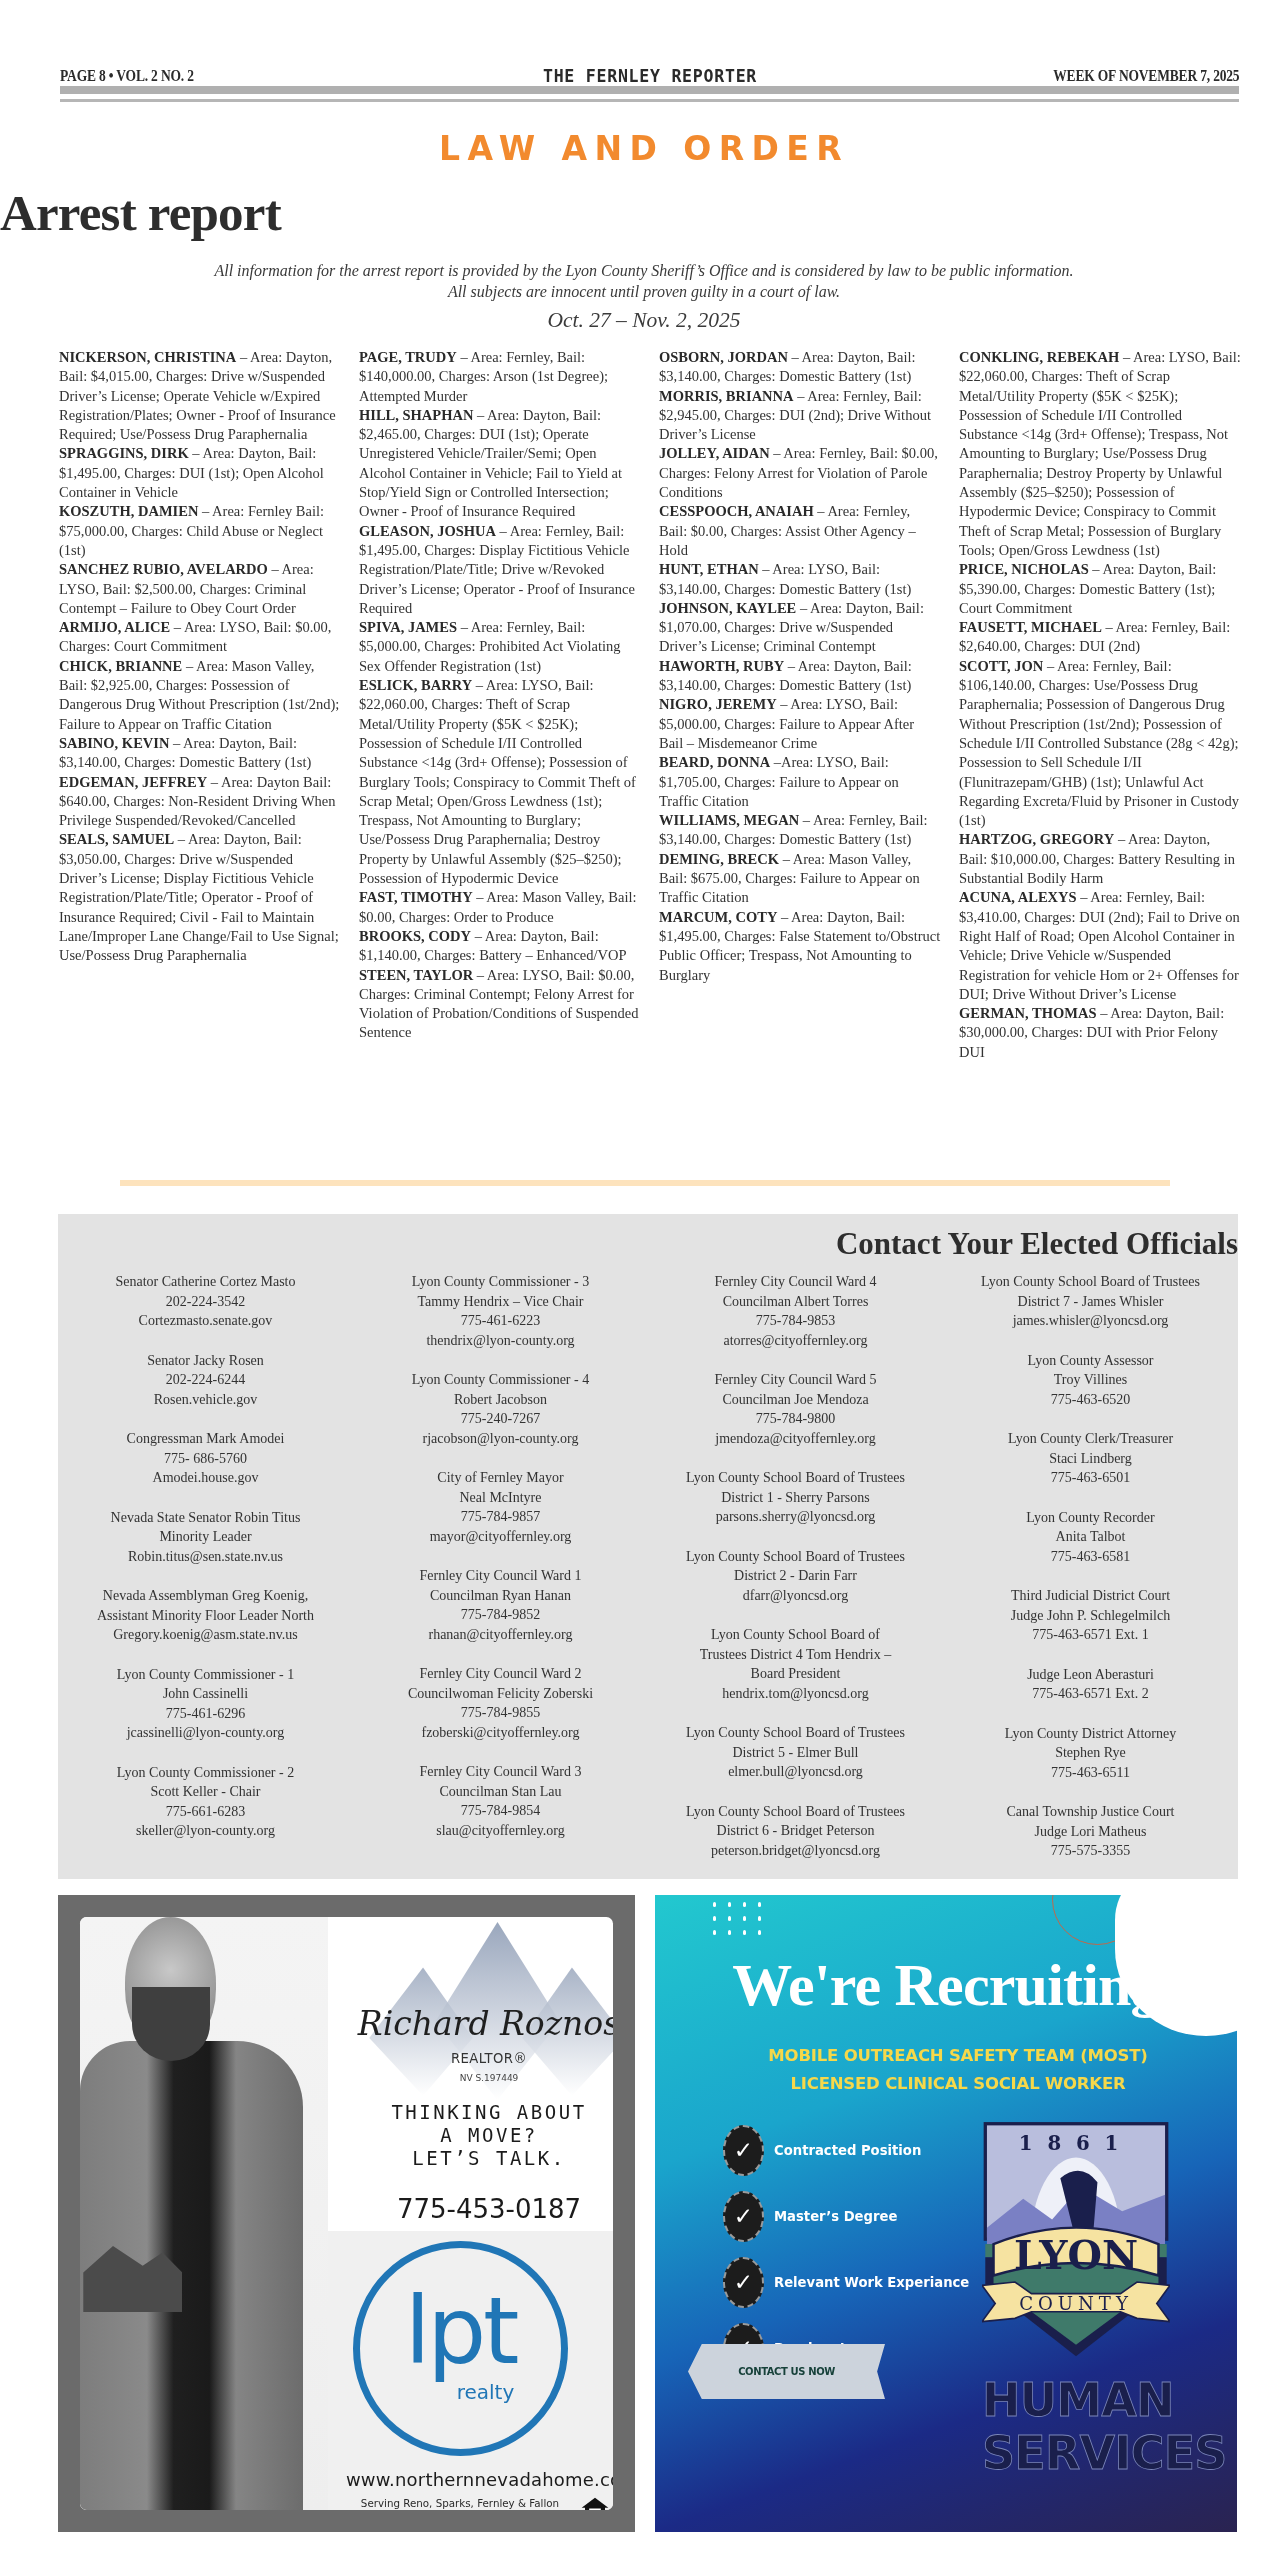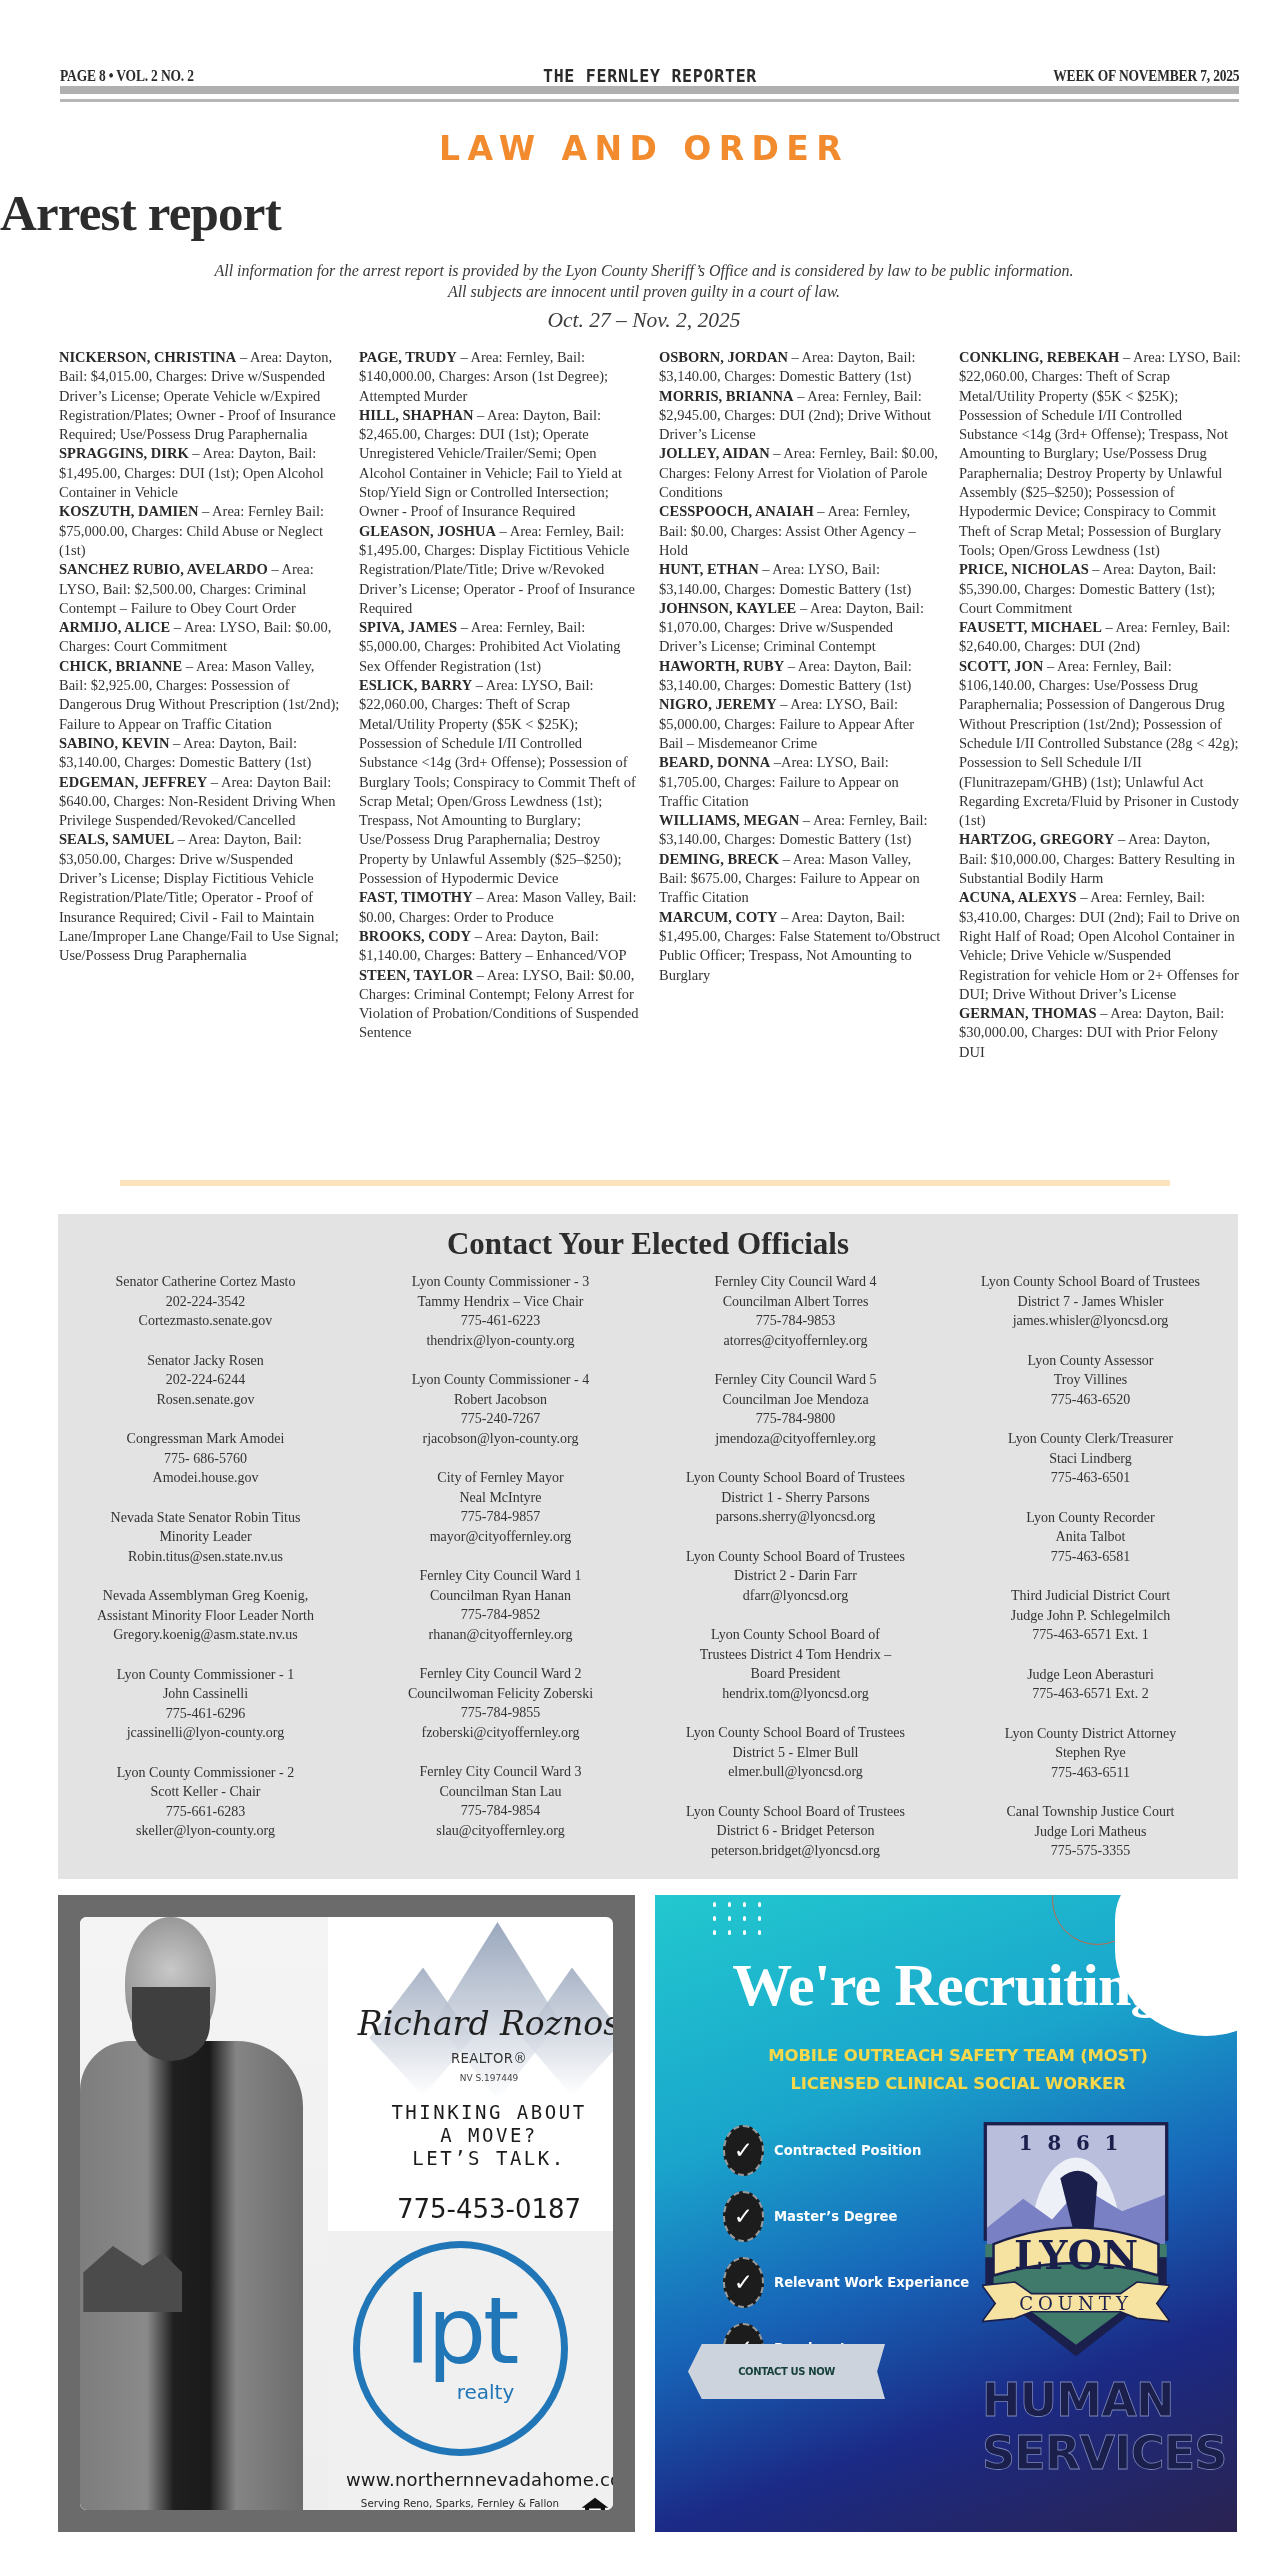--- a/index.html
+++ b/index.html
@@ -62,21 +62,21 @@
   .orange-divider {
     position: absolute; left: 120px; top: 1180px; width: 1050px; height: 5.8px; background: #fde3bd;
   }
 
   
   .officials {
     position: absolute; left: 58px; top: 1214px; width: 1180px; height: 665px;
     background: #e3e3e3;
   }
   .officials-title {
-    position: absolute; left: 0; top: 11.6px; width: 100%; text-align: center;
+    position: absolute; left: 0; top: 11.6px; width: 100%; text-align: right;
     font-family: "Liberation Serif", serif; font-weight: bold; font-size: 31px; color: #2d2d2d;
   }
   .officials-grid {
     position: absolute; left: 0; top: 58px; width: 100%;
     display: flex;
   }
   .off-col { width: 25%; display: flex; flex-direction: column; align-items: center; }
   .off-block {
     text-align: center; margin-bottom: 20px;
     font-family: "Liberation Serif", serif; font-size: 14px; line-height: 19.5px; color: #333;
@@ -283,21 +283,21 @@
   <div class="officials-grid">
     <div class="off-col">
         <div class="off-block">
           <span class="off-line">Senator Catherine Cortez Masto</span>
           <span class="off-line">202-224-3542</span>
           <span class="off-line">Cortezmasto.senate.gov</span>
         </div>
         <div class="off-block">
           <span class="off-line">Senator Jacky Rosen</span>
           <span class="off-line">202-224-6244</span>
-          <span class="off-line">Rosen.senate.gov</span>
+          <span class="off-line">Rosen.vehicle.gov</span>
         </div>
         <div class="off-block">
           <span class="off-line">Congressman Mark Amodei</span>
           <span class="off-line">775- 686-5760</span>
           <span class="off-line">Amodei.house.gov</span>
         </div>
         <div class="off-block">
           <span class="off-line">Nevada State Senator Robin Titus</span>
           <span class="off-line">Minority Leader</span>
           <span class="off-line">Robin.titus@sen.state.nv.us</span>

